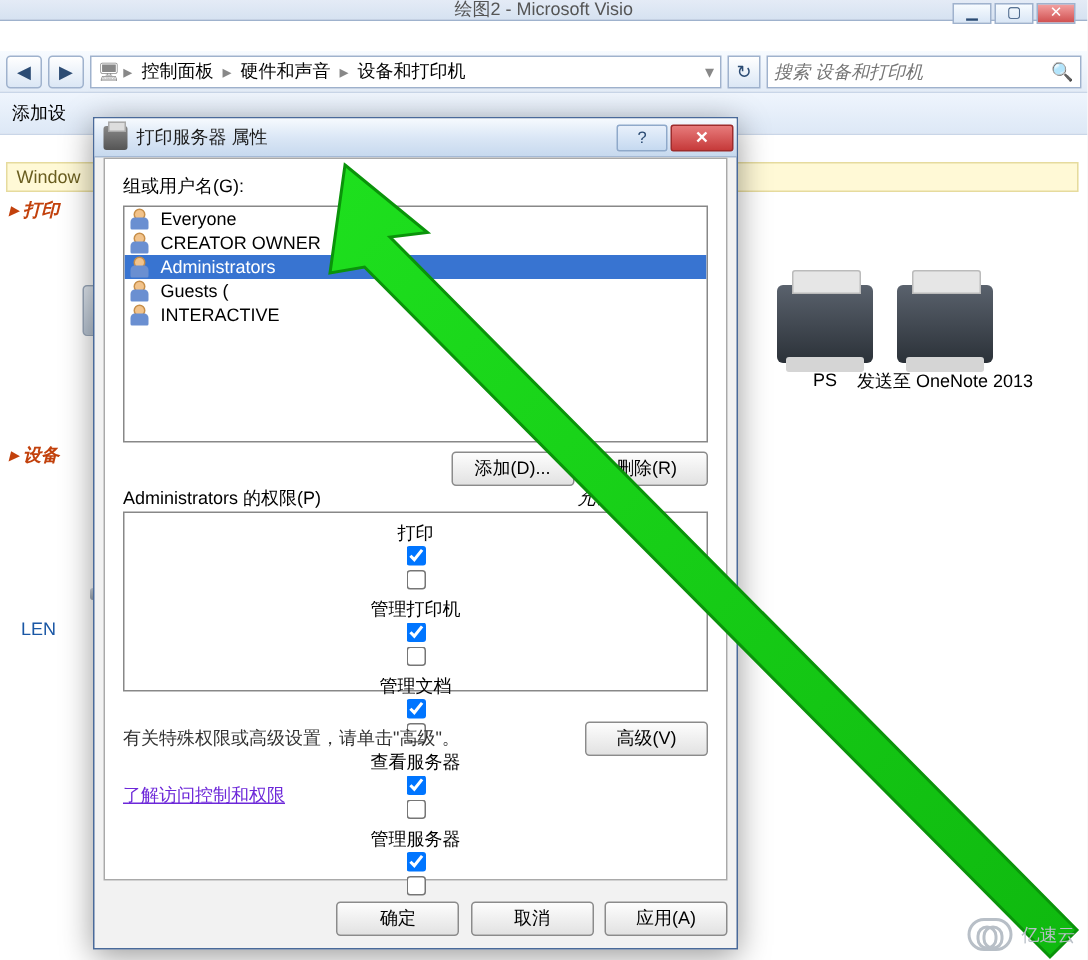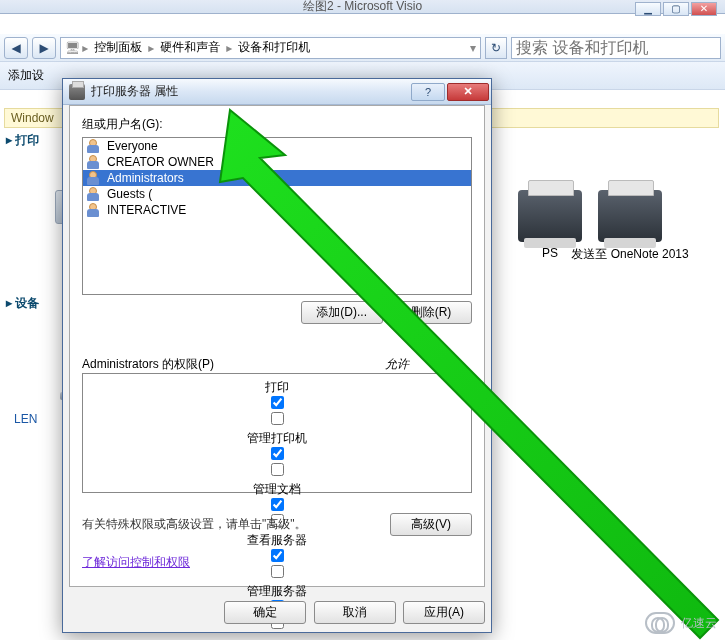--- a/index.html
+++ b/index.html
@@ -12,31 +12,31 @@
   .cap-close { background: linear-gradient(#f3a0a0,#d05050); color: #fff; }
 
   
   .toolbar-row { height: 28px; background: linear-gradient(#f7fbff,#e3ecf7); border-bottom: 1px solid #c9d6e8; display: flex; align-items: center; padding: 0 4px; gap: 4px; }
   .nav-btn { width: 24px; height: 22px; border: 1px solid #9fb2cd; border-radius: 3px; background: linear-gradient(#fff,#dbe7f5); display:flex; align-items:center; justify-content:center; color:#2c4c74; }
   .breadcrumb-bar { flex: 1; height: 22px; border: 1px solid #9fb2cd; background: #fff; display: flex; align-items: center; padding: 0 4px; gap: 2px; }
   .crumb { padding: 0 4px; }
   .crumb-sep { color: #888; }
   .bc-refresh { width: 22px; height: 22px; border: 1px solid #9fb2cd; background: linear-gradient(#fff,#dbe7f5); display:flex;align-items:center;justify-content:center;color:#2c4c74; }
   .search-box { width: 210px; height: 22px; border: 1px solid #9fb2cd; background: #fff; display: flex; align-items: center; padding: 0 4px; color: #888; gap: 4px; }
-  .search-box input { border: none; outline: none; flex: 1; font-size: 16px; color: #333; background: transparent; }
+  .search-box input { border: none; outline: none; flex: 1; font-size: 12px; color: #333; background: transparent; font-style: italic; }
 
   
   .cmdbar { height: 28px; background: linear-gradient(#eff5fd,#dde8f6); border-bottom: 1px solid #c9d6e8; display:flex; align-items:center; padding: 0 8px; }
 
   
   .infobar { position: absolute; left: 4px; top: 108px; right: 6px; height: 20px; background: #fff9d6; border: 1px solid #e6db9e; padding: 2px 6px; color: #6a5e20; }
 
   
   .tree-pane { position: absolute; left: 6px; top: 132px; width: 52px; }
-  .tree-head { color: #0c4a6e; font-weight: bold; margin-bottom: 6px; cursor: default; }
+  .tree-head { color: #c2410c; font-weight: bold; margin-bottom: 6px; cursor: default; font-style: italic; }
   .tree-item { color: #1a57a5; margin: 4px 0 4px 8px; cursor: default; }
 
   
   .content { position: absolute; left: 70px; top: 160px; right: 8px; }
   .printer-item { position: absolute; text-align: center; width: 120px; }
   .printer-icon { width: 64px; height: 52px; margin: 0 auto 4px; background: linear-gradient(#5a626d,#2b3138); border-radius: 4px; position: relative; }
   .printer-icon::before { content:""; position:absolute; left:10px; top:-10px; width:44px; height:14px; background:#e6e6e6; border:1px solid #bbb; border-radius:2px 2px 0 0; }
   .printer-icon::after { content:""; position:absolute; left:6px; bottom:-6px; width:52px; height:10px; background:#d5d5d5; border-radius:2px; }
   .scanner-icon { width: 70px; height: 34px; margin: 0 auto 4px; background: linear-gradient(#dfe6ee,#b7c3d1); border:1px solid #9aa8ba; border-radius:3px; position:relative; }
   .scanner-icon::before{content:"";position:absolute;left:6px;top:4px;width:58px;height:6px;background:#7e8fa3;border-radius:2px;}
@@ -65,21 +65,21 @@
   .listrow { display:flex; align-items:center; gap:6px; padding:1px 4px; font-family: Tahoma, sans-serif; font-size:11px; }
   .listrow.selected { background:#3874d1; color:#fff; }
   .usr-ico { width:14px; height:14px; display:inline-block; position:relative; }
   .usr-ico::before{content:"";position:absolute;left:2px;top:0;width:6px;height:6px;border-radius:50%;background:#f2c38b;border:1px solid #c78f4a;}
   .usr-ico::after{content:"";position:absolute;left:0;top:6px;width:12px;height:8px;border-radius:3px 3px 1px 1px;background:#5ea06e;}
   .grp-ico::after{background:#6a8fd1;}
 
   .btnrow { text-align:right; margin-top:6px; }
   .winbtn { min-width: 82px; padding: 2px 10px; border:1px solid #8b8b8b; background: linear-gradient(#fdfdfd,#e2e2e2); border-radius:3px; cursor:default; margin-left:4px; }
 
-  .perm-header { display:flex; margin-top:32px; }
+  .perm-header { display:flex; margin-top:0; }
   .perm-header .ph-left { flex:1; }
   .perm-header .ph-col { width:50px; text-align:center;font-style:italic; }
   .perm-box { border:1px solid #888; background:#fff; padding:4px 6px; height:120px; }
   .perm-row { display:flex; align-items:center; padding:1px 0;flex-direction:column; }
   .perm-row .pl { flex:1; }
   .perm-row .pc { width:50px; text-align:center; }
   .perm-row input[type=checkbox]{ width:13px; height:13px; }
 
   .adv-row { display:flex; align-items:center; margin-top:20px; }
   .adv-row .at { flex:1; color:#333; }

